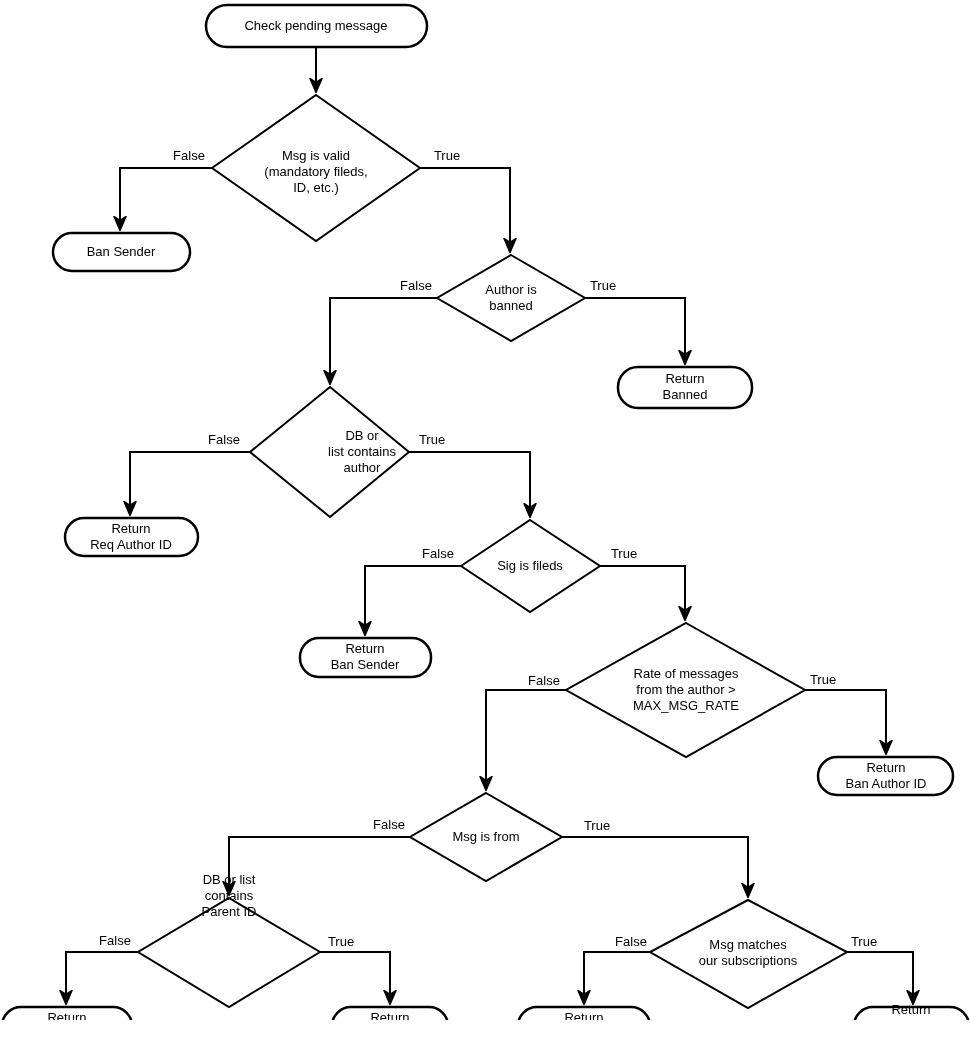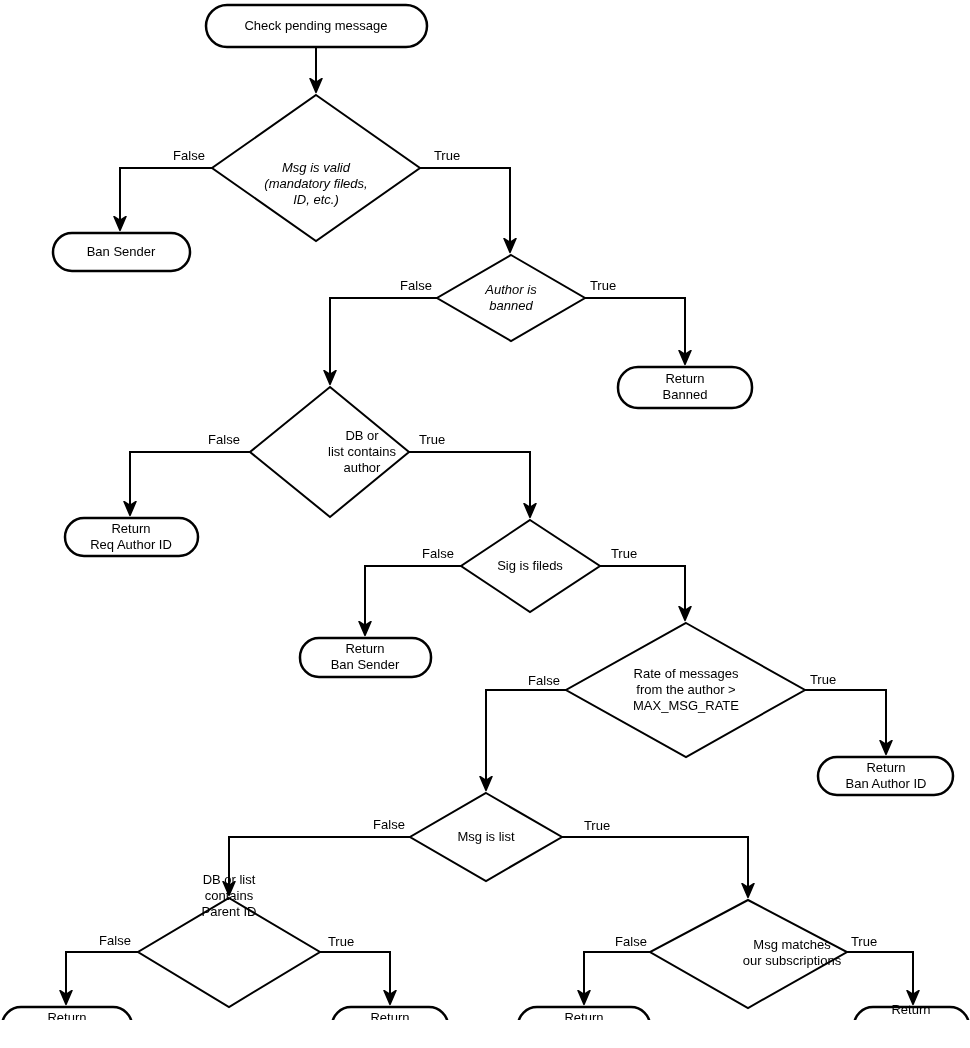--- a/index.html
+++ b/index.html
@@ -91,50 +91,50 @@
       <polygon class="shape decision" points="229,898 320,952 229,1007 138,952"></polygon>
       <rect class="shape terminator" x="2" y="1007" width="130" height="39" rx="19" ry="19"></rect>
       <rect class="shape terminator" x="332" y="1007" width="116" height="39" rx="19" ry="19"></rect>
       <polygon class="shape decision" points="748,900 847,952 748,1008 650,952"></polygon>
       <rect class="shape terminator" x="518" y="1007" width="132" height="39" rx="19" ry="19"></rect>
       <rect class="shape terminator" x="854" y="1007" width="115" height="39" rx="19" ry="19"></rect>
     </g>
   </svg>
 
   <div class="lbl" style="left:316px; top:26px;">Check pending message</div>
-  <div class="lbl" style="left:316px; top:184px;font-style:italic;">Msg is valid
+  <div class="lbl" style="left:316px; top:172px;">Msg is valid
 (mandatory fileds,
 ID, etc.)</div>
   <div class="lbl" style="left:121px; top:252px;">Ban Sender</div>
-  <div class="lbl" style="left:511px; top:298px;font-style:italic;">Author is
+  <div class="lbl" style="left:511px; top:298px;">Author is
 banned</div>
   <div class="lbl" style="left:685px; top:387px;">Return
 Banned</div>
   <div class="lbl" style="left:330px; top:452px;margin-left:32px;">DB or
 list contains
 author</div>
   <div class="lbl" style="left:131px; top:537px;">Return
 Req Author ID</div>
   <div class="lbl" style="left:530px; top:566px;">Sig is fileds</div>
   <div class="lbl" style="left:365px; top:657px;">Return
 Ban Sender</div>
   <div class="lbl" style="left:686px; top:690px;text-align:center;">Rate of messages
 from the author &gt;
 MAX_MSG_RATE</div>
   <div class="lbl" style="left:886px; top:776px;">Return
 Ban Author ID</div>
-  <div class="lbl" style="left:486px; top:837px;">Msg is list</div>
+  <div class="lbl" style="left:486px; top:837px;">Msg is from</div>
   <div class="lbl" style="left:229px; top:896px;">DB or list
 contains
 Parent ID</div>
   <div class="lbl" style="left:67px;  top:1026px;">Return
 Req Parent ID</div>
   <div class="lbl" style="left:390px; top:1026px;">Return
 All Matched</div>
-  <div class="lbl" style="left:748px; top:953px;margin-left:44px;">Msg matches
+  <div class="lbl" style="left:748px; top:953px;">Msg matches
 our subscriptions</div>
   <div class="lbl" style="left:584px; top:1026px;">Return
 Ban Sender</div>
   <div class="lbl" style="left:911px; top:1026px;">Return
 All Matched</div>
 
   <div class="lbl" style="left:189px; top:156px;">False</div>
   <div class="lbl" style="left:447px; top:156px;">True</div>
   <div class="lbl" style="left:416px; top:286px;">False</div>
   <div class="lbl" style="left:603px; top:286px;">True</div>

